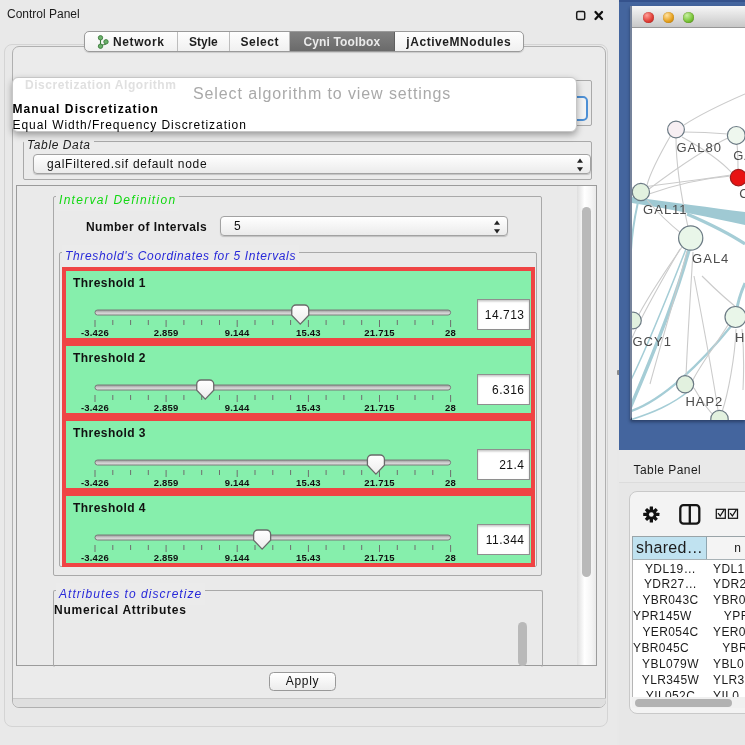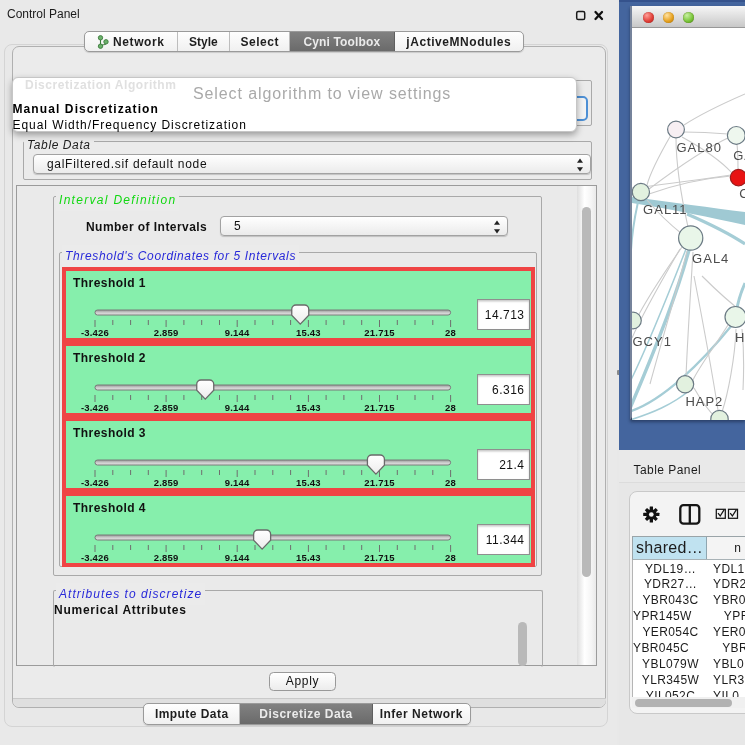--- a/index.html
+++ b/index.html
@@ -232,25 +232,20 @@
       </svg>
 <div class="vbox">
         <div class="v">11.344</div>
       </div>
 </div>
 <div class="group" style="left:53px;top:590px;width:490px;height:77px;border-bottom:none;"></div>
 <div class="gtitle" style="left:56px;top:583px;color:#2829d9;letter-spacing:1.05px;">Attributes to discretize</div>
 <div class="abs" style="left:54px;top:602.5px;font-size:12px;font-weight:700;color:#111;letter-spacing:0.75px;">Numerical Attributes</div>
 <div class="sb-thumb" style="left:518px;top:622px;width:9px;height:44px;"></div>
 <div class="abs" style="left:269px;top:671.5px;width:67px;height:19px;background:linear-gradient(#ffffff,#ececec);border:1px solid #999;border-radius:4.5px;text-align:center;font-size:12px;letter-spacing:0.7px;color:#111;line-height:16px;">Apply</div>
-<div class="abs seg" style="left:143px;top:703px;width:328px;height:22px;">
-<div class="s" style="width:97px;letter-spacing:0.45px;">Impute Data</div>
-<div class="s sel" style="width:133px;letter-spacing:0.5px;">Discretize Data</div>
-<div class="s" style="width:98px;letter-spacing:0.5px;">Infer Network</div>
-</div>
 <div class="abs" style="left:12px;top:77px;width:565px;height:55px;background:#fff;border:1px solid #c6c6c6;border-radius:6px;box-shadow:0 3px 7px rgba(0,0,0,0.35);"></div>
 <div class="abs" style="left:25px;top:78px;font-size:12px;font-weight:700;color:#e0e0e0;letter-spacing:0.55px;">Discretization Algorithm</div>
 <div class="abs" style="left:193px;top:84.5px;font-size:16px;color:#a9a9a9;letter-spacing:0.9px;">Select algorithm to view settings</div>
 <div class="abs" style="left:12.5px;top:102px;font-size:12px;font-weight:700;color:#000;letter-spacing:1.1px;">Manual Discretization</div>
 <div class="abs" style="left:12.5px;top:118px;font-size:12px;color:#000;letter-spacing:0.95px;">Equal Width/Frequency Discretization</div>
 <div class="abs" style="left:616.5px;top:369.5px;width:3px;height:5.5px;background:#8a8a8a;border-radius:1px;"></div>
 <div class="abs" style="left:619px;top:0;width:126px;height:450px;background:#44659e;"></div>
 <div class="abs" style="left:619px;top:0;width:126px;height:2px;background:#35528c;"></div>
 <div class="abs" style="left:630px;top:6px;width:115px;height:414px;background:#fff;border-left:2px solid #76839b;border-bottom:3px solid #35425e;box-shadow:0 2px 3px rgba(10,20,40,0.45);">
 <div class="abs" style="left:0;top:0;width:113px;height:21.5px;background:linear-gradient(#f6f6f6,#c8c8c8);border-bottom:1px solid #989898;">

